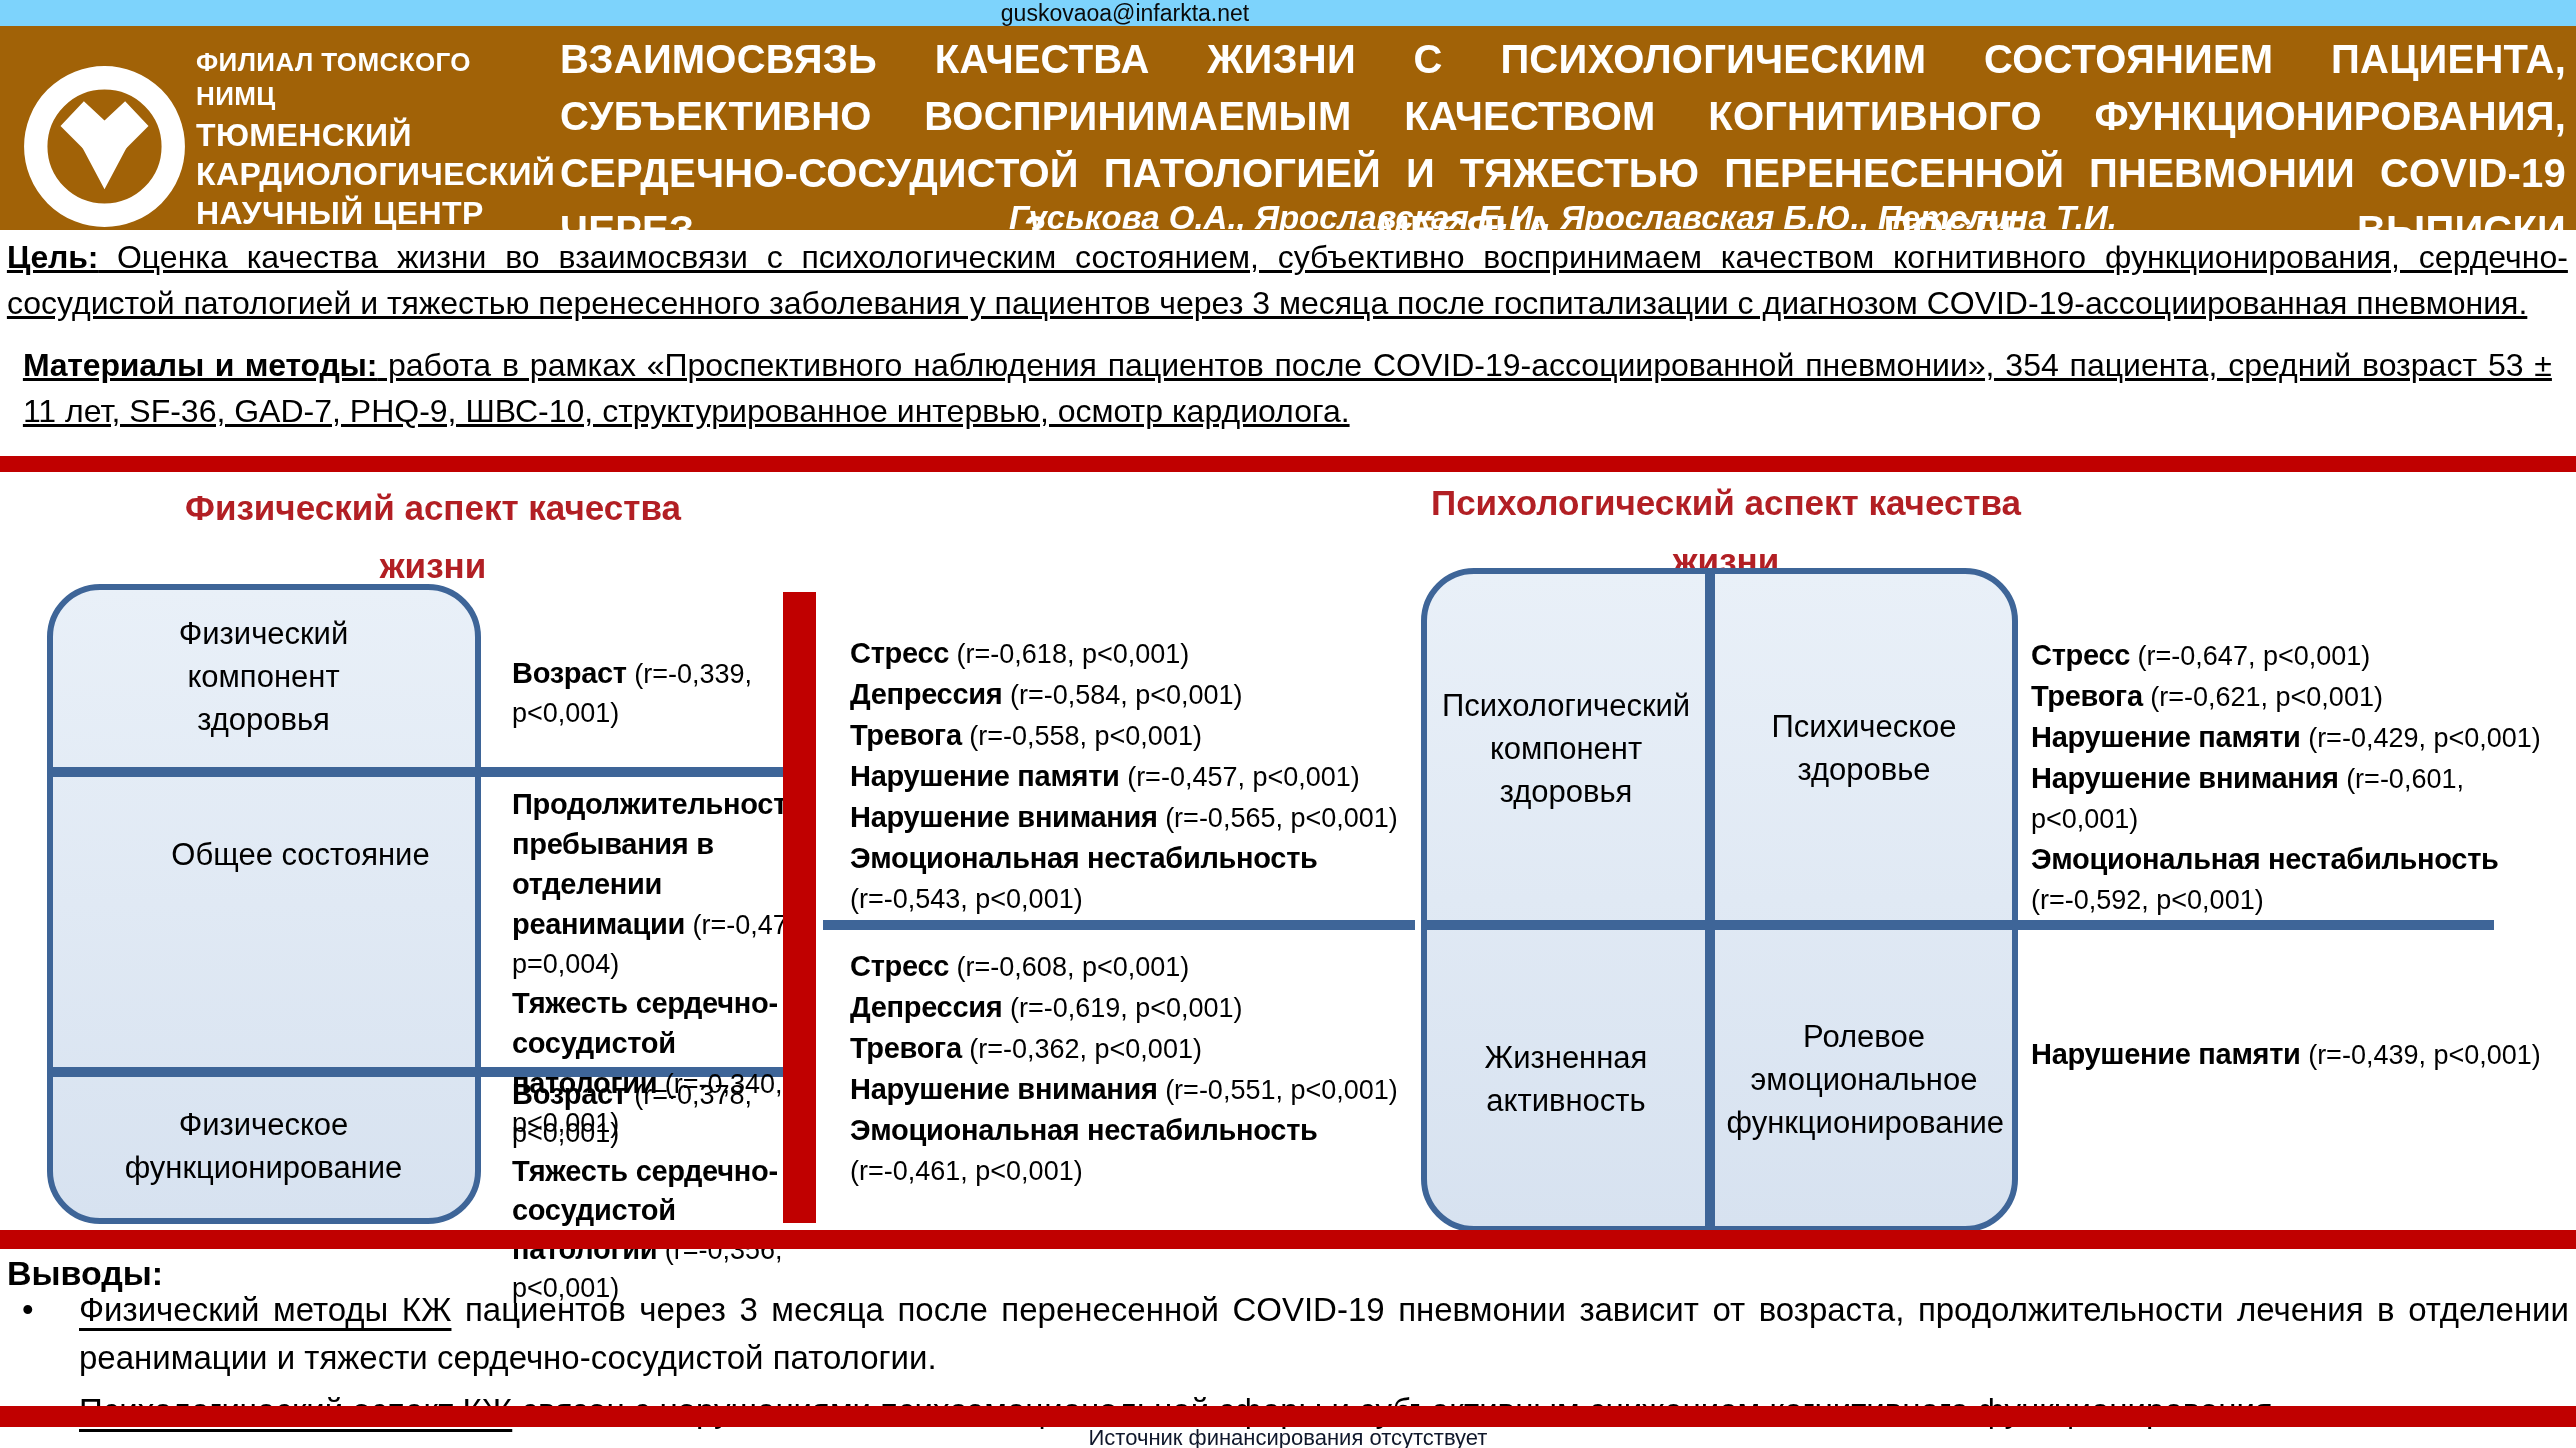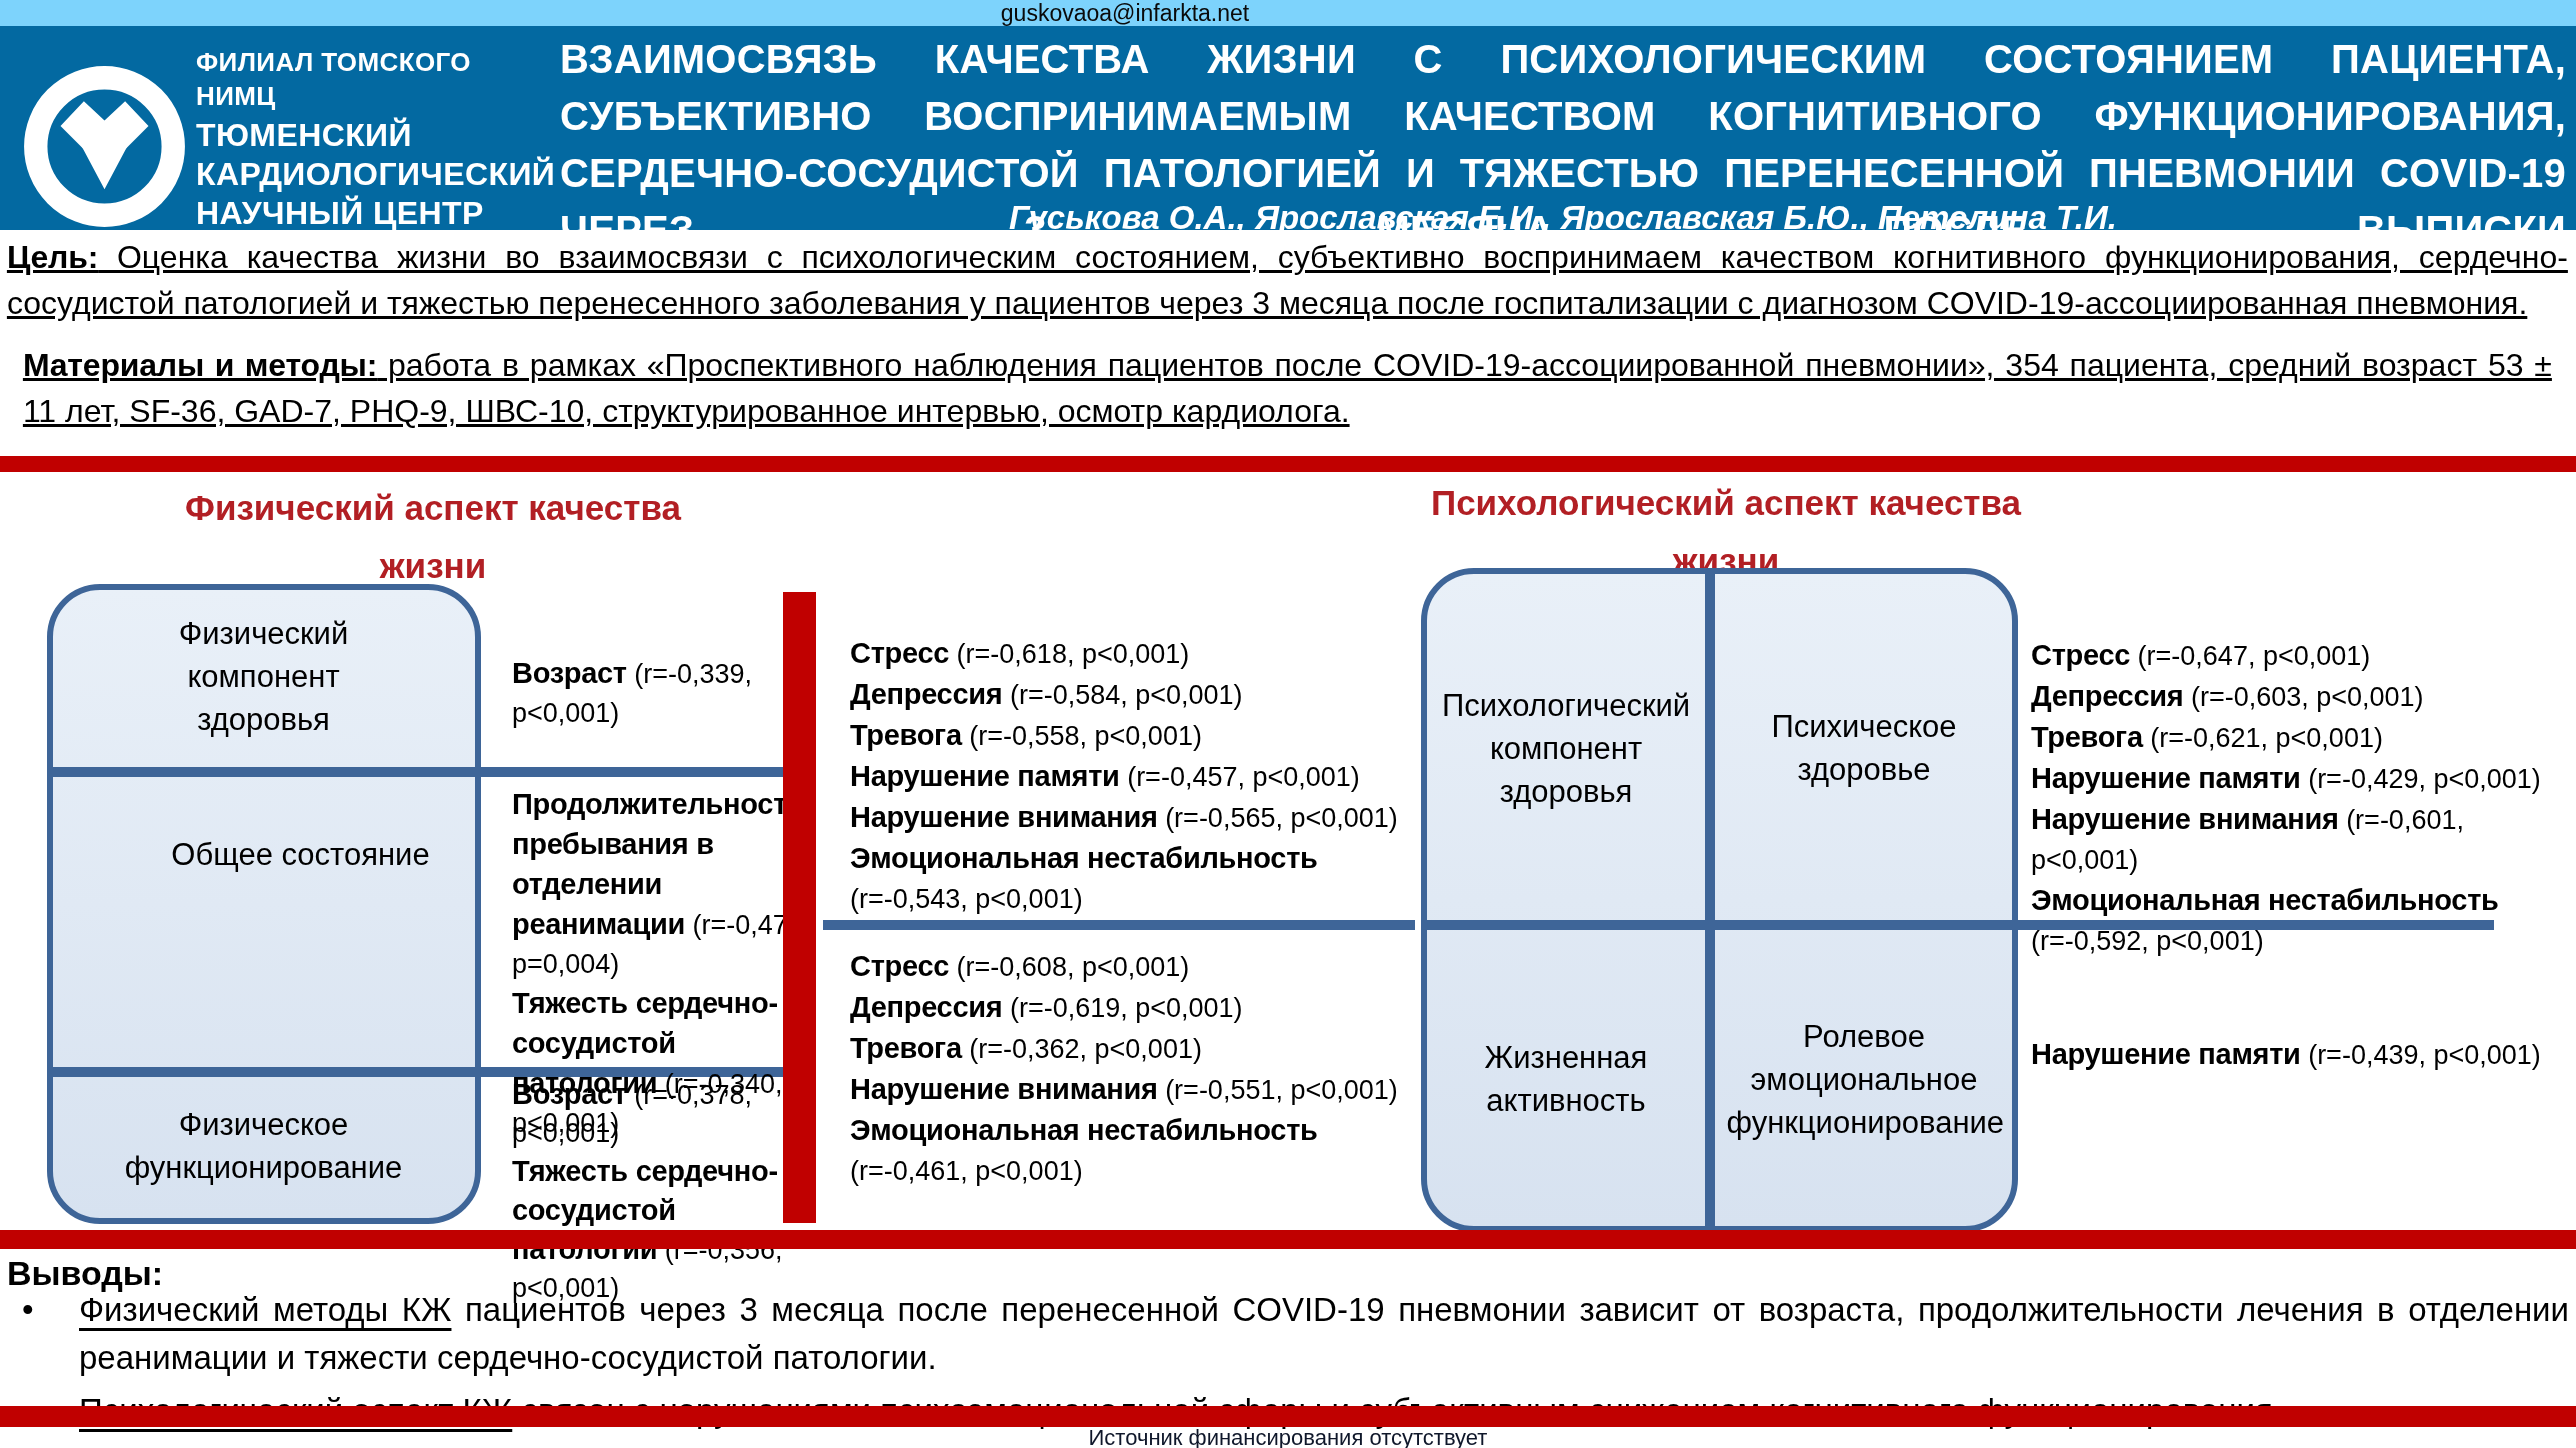--- a/index.html
+++ b/index.html
@@ -10,21 +10,21 @@
   .abs{position:absolute;}
 
   
   .email-bar{
     left:0;top:0;width:2576px;height:26px;background:#7dd3fc;
     text-align:center;font-size:23px;line-height:26px;color:#0a0a0a;
     padding-right:326px;box-sizing:border-box;
   }
 
   
-  .header{left:0;top:26px;width:2576px;height:204px;background:#0369a1;}
+  .header{left:0;top:26px;width:2576px;height:204px;background:#a16207;}
   .logo{left:22px;top:38px;width:165px;height:165px;}
   .org{left:196px;top:19px;width:361px;color:#fff;font-weight:bold;}
   .org-l1{font-size:26px;line-height:34px;letter-spacing:0.4px;margin-bottom:3.4px;}
   .org-l{font-size:32px;line-height:39px;letter-spacing:0.4px;}
   .title{
     left:560px;top:5.2px;width:2006px;color:#fff;font-weight:bold;
     font-size:40px;line-height:57px;text-align:justify;text-align-last:justify;
     letter-spacing:0.2px;
   }
   .authors{
@@ -173,21 +173,20 @@
   </div>
   <div class="abs flexc cell-label" style="left:1427px;top:460px;width:278px;height:294px;">
     <span style="width:215px;">Жизненная активность</span>
   </div>
   <div class="abs flexc cell-label" style="left:1716px;top:460px;width:296px;height:294px;">
     <span style="width:275px;">Ролевое эмоциональное функционирование</span>
   </div>
 
   <div class="abs factors lh47" style="left:2031px;top:163px;width:541px;">
       <div class="factor"><span class="f-label">Стресс</span> <span class="f-val">(r=-0,647, p&lt;0,001)</span></div>
-      <div class="factor"><span class="f-label">Депрессия</span> <span class="f-val">(r=-0,603, p&lt;0,001)</span></div>
       <div class="factor"><span class="f-label">Тревога</span> <span class="f-val">(r=-0,621, p&lt;0,001)</span></div>
       <div class="factor"><span class="f-label">Нарушение памяти</span> <span class="f-val">(r=-0,429, p&lt;0,001)</span></div>
       <div class="factor"><span class="f-label">Нарушение внимания</span> <span class="f-val">(r=-0,601, p&lt;0,001)</span></div>
       <div class="factor"><span class="f-label">Эмоциональная нестабильность</span> <span class="f-val">(r=-0,592, p&lt;0,001)</span></div>
     </div>
   <div class="abs factors lh47" style="left:2031px;top:562px;width:541px;">
       <div class="factor"><span class="f-label">Нарушение памяти</span> <span class="f-val">(r=-0,439, p&lt;0,001)</span></div>
     </div>
 </div>
 

